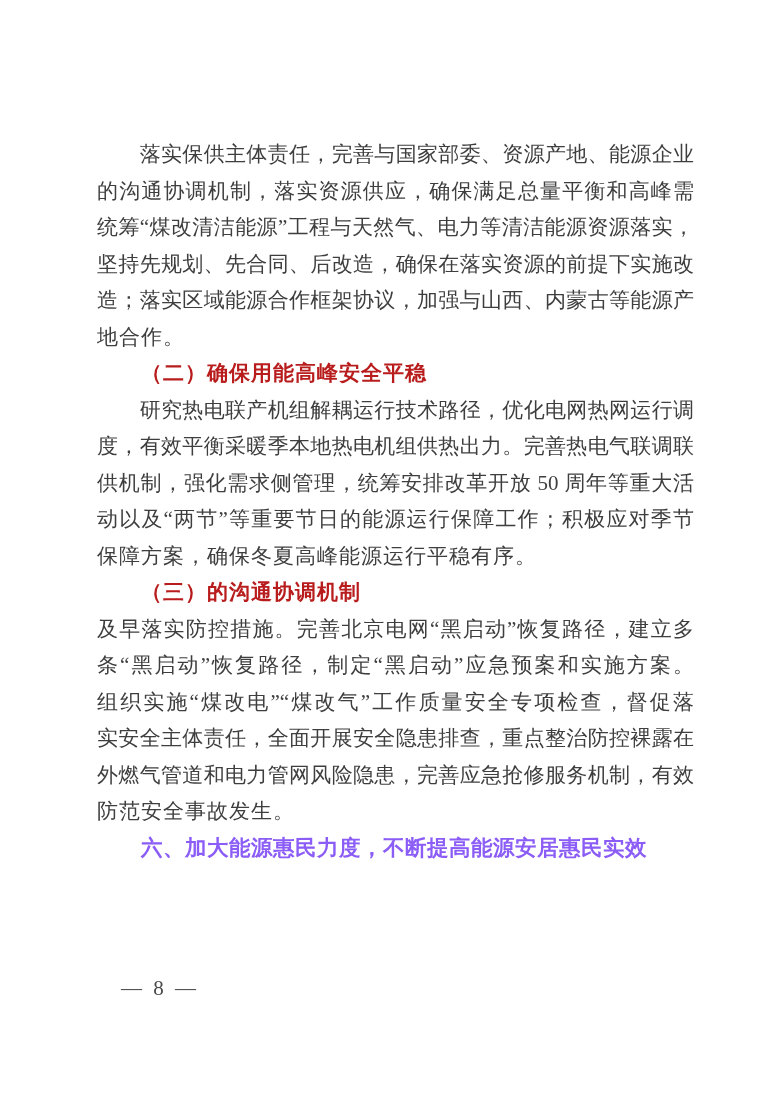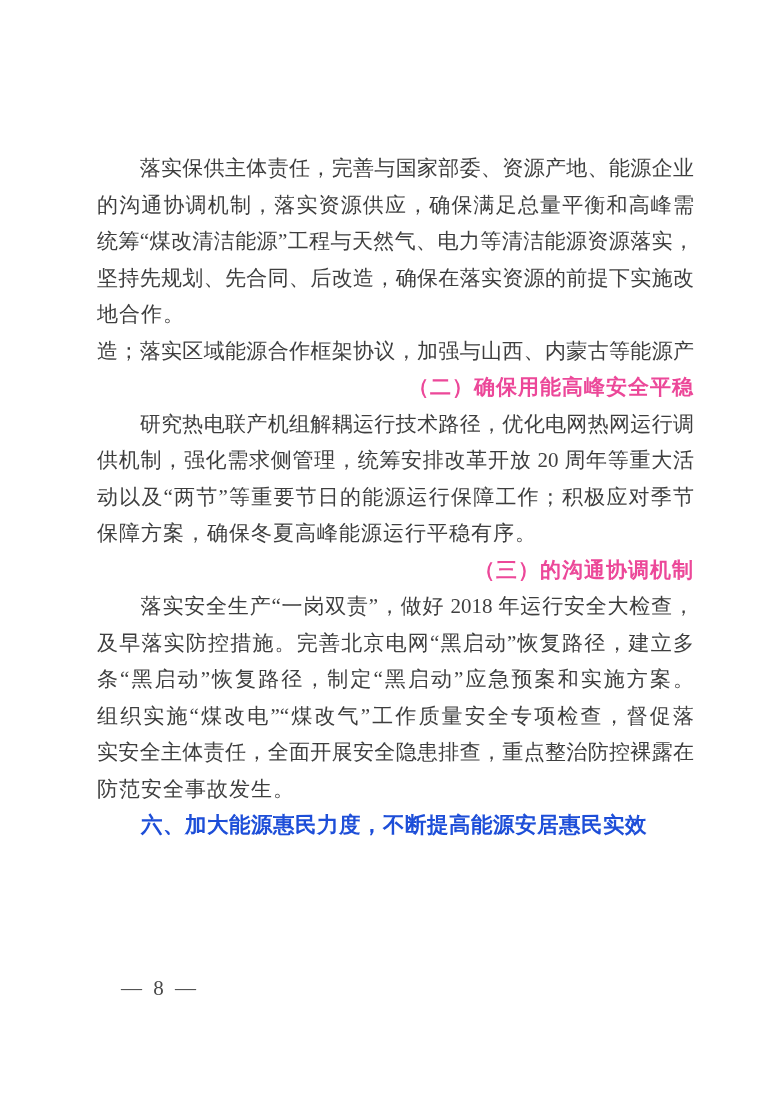--- a/index.html
+++ b/index.html
@@ -11,21 +11,21 @@
     position: relative;
     width: 778px;
     height: 1101px;
     background: #ffffff;
     overflow: hidden;
     font-family: "Liberation Serif", serif;
   }
   .content {
     position: absolute;
     left: 97px;
-    top: 150px;
+    top: 136px;
     width: 597px;
   }
   .block { margin: 0; padding: 0; }
   .line {
     height: 36.5px;
     line-height: 36.5px;
     font-size: 21px;
     color: #3e3e3e;
     letter-spacing: 1px;
     white-space: nowrap;
@@ -33,28 +33,27 @@
   }
   .line.fill {
     white-space: normal;
     text-align: justify;
     text-align-last: justify;
     letter-spacing: 0;
     overflow: hidden;
   }
   .heading-kai .line {
     font-weight: bold;
-    color: #ec4899;
-    text-align: right;
+    color: #b91c1c;
   }
   .heading-bold .line {
     font-family: "Liberation Sans", sans-serif;
     font-weight: bold;
     font-size: 21.5px;
-    color: #1d4ed8;
+    color: #8b5cf6;
     letter-spacing: 0.5px;
   }
   .footer {
     position: absolute;
     left: 121px;
     top: 976px;
     font-size: 21px;
     color: #4a4a4a;
     letter-spacing: 3px;
     font-family: "Liberation Serif", serif;
@@ -63,41 +62,42 @@
 </head>
 <body>
 
 <div class="page">
   <div class="content">
       <div class="block paragraph">
         <div class="line fill">　　落实保供主体责任，完善与国家部委、资源产地、能源企业</div>
         <div class="line fill">的沟通协调机制，落实资源供应，确保满足总量平衡和高峰需求；</div>
         <div class="line fill">统筹“煤改清洁能源”工程与天然气、电力等清洁能源资源落实，</div>
         <div class="line fill">坚持先规划、先合同、后改造，确保在落实资源的前提下实施改</div>
+        <div class="line fill">造；落实区域能源合作框架协议，加强与山西、内蒙古等能源产</div>
         <div class="line">地合作。</div>
-        <div class="line fill">造；落实区域能源合作框架协议，加强与山西、内蒙古等能源产</div>
       </div>
       <div class="block heading-kai">
         <div class="line">　　（二）确保用能高峰安全平稳</div>
       </div>
       <div class="block paragraph">
         <div class="line fill">　　研究热电联产机组解耦运行技术路径，优化电网热网运行调</div>
-        <div class="line fill">供机制，强化需求侧管理，统筹安排改革开放 20 周年等重大活</div>
+        <div class="line fill">度，有效平衡采暖季本地热电机组供热出力。完善热电气联调联</div>
+        <div class="line fill">供机制，强化需求侧管理，统筹安排改革开放 50 周年等重大活</div>
         <div class="line fill">动以及“两节”等重要节日的能源运行保障工作；积极应对季节</div>
         <div class="line">保障方案，确保冬夏高峰能源运行平稳有序。</div>
       </div>
       <div class="block heading-kai">
         <div class="line">　　（三）的沟通协调机制</div>
       </div>
       <div class="block paragraph">
-        <div class="line fill">　　落实安全生产“一岗双责”，做好 2018 年运行安全大检查，</div>
         <div class="line fill">及早落实防控措施。完善北京电网“黑启动”恢复路径，建立多</div>
         <div class="line fill">条“黑启动”恢复路径，制定“黑启动”应急预案和实施方案。</div>
         <div class="line fill">组织实施“煤改电”“煤改气”工作质量安全专项检查，督促落</div>
         <div class="line fill">实安全主体责任，全面开展安全隐患排查，重点整治防控裸露在</div>
+        <div class="line fill">外燃气管道和电力管网风险隐患，完善应急抢修服务机制，有效</div>
         <div class="line">防范安全事故发生。</div>
       </div>
       <div class="block heading-bold">
         <div class="line">　　六、加大能源惠民力度，不断提高能源安居惠民实效</div>
       </div>
     </div>
   <div class="footer">— 8 —</div>
 </div>
 
 </body></html>

